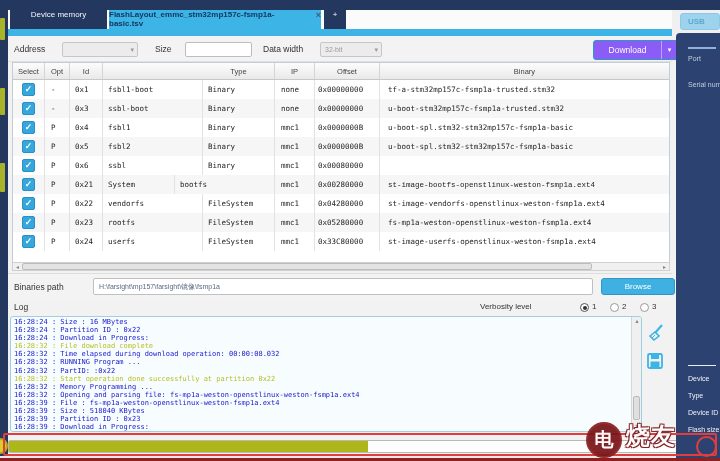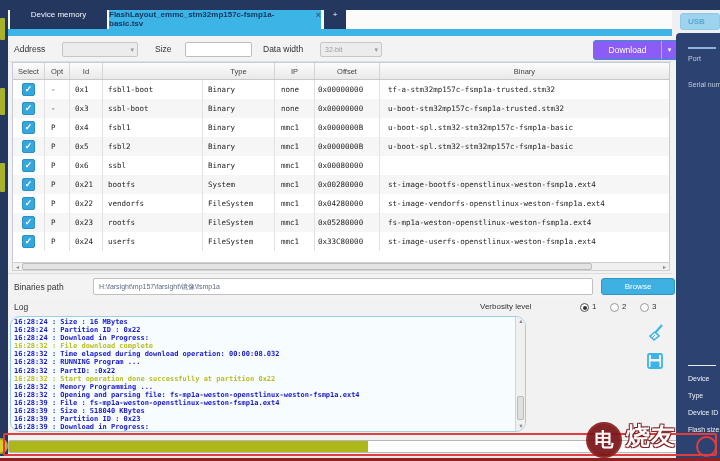--- a/index.html
+++ b/index.html
@@ -55,21 +55,21 @@
   .binrow { position:absolute; left:8px; top:273px; width:664px; height:26px; background:#f3f3f3; border-top:1px solid #ddd; }
   .bin-input { position:absolute; left:85px; top:4px; width:500px; height:17px; background:#fff; border:1px solid #c0c0c0; border-radius:2px; font-size:7px; color:#5a6b85; padding:0 5px; display:flex; align-items:center; }
   .browse-btn { position:absolute; left:593px; top:4px; width:74px; height:17px; background:#3fb0e2; border:1px solid #2e97c6; border-radius:3px; color:#fff; font-size:8px; display:flex; align-items:center; justify-content:center; cursor:pointer; }
   
   .logheader { position:absolute; left:8px; top:299px; width:664px; height:17px; }
   .verb { position:absolute; top:3px; font-size:8px; color:#333; }
   .radio { position:absolute; top:4px; width:9px; height:9px; border-radius:50%; border:1px solid #9a9a9a; background:#fdfdfd; }
   .radio.sel { border-color:#555; }
   .radio.sel::after { content:""; position:absolute; left:2px; top:2px; width:4px; height:4px; border-radius:50%; background:#333; }
   .rlabel { position:absolute; top:3px; font-size:8px; color:#333; }
-  .logbox { position:absolute; left:10px; top:316px; width:516px; height:116px; background:#f7fdff; border:1.5px solid #a0cfe4; border-radius:10px; overflow:hidden;font-weight:bold; }
+  .logbox { position:absolute; left:10px; top:316px; width:632px; height:116px; background:#f7fdff; border:1.5px solid #a0cfe4; border-radius:3px; overflow:hidden; }
   .loglines { position:absolute; left:3px; top:1px; right:12px; font-family:"DejaVu Sans Mono", monospace; font-size:7px; line-height:8.1px; color:#1717cf; white-space:nowrap; }
   .logline.hl { color:#b9bd1e; }
   .vscroll { position:absolute; right:0; top:0; width:10px; height:100%; background:#f0f0f0; border-left:1px solid #d5d5d5; }
   .vs-arr { position:absolute; left:0; width:10px; height:9px; font-size:5.5px; color:#888; text-align:center; line-height:9px; }
   .vs-thumb { position:absolute; left:1px; bottom:11px; width:7px; height:24px; background:#e0e0e0; border:1px solid #bbb; border-radius:2px; }
   .side-icons { position:absolute; left:646px; top:322px; width:26px; height:70px; }
   .icon-btn { position:absolute; left:0; width:24px; height:24px; cursor:pointer; }
   
   .annot-box { position:absolute; left:3px; top:433px; width:714px; height:23px; border:2px solid #e23c3c; border-radius:2px; z-index:40; pointer-events:none; }
   .ptrack { position:absolute; left:8px; top:440px; width:679px; height:13px; background:#fdfdfd; border:1px solid #b8b8b8; border-radius:2px; overflow:hidden; }
@@ -212,25 +212,25 @@
           <div class="td c5">mmc1</div>
           <div class="td c6">0x00080000</div>
           <div class="td c7" style="border-right:none;margin-top:24px;">u-boot-stm32mp157c-fsmp1a-basic.img</div>
         </div>
         <div class="trow alt">
           <div class="td c0">
             <span class="cb">✓</span>
           </div>
           <div class="td c1">P</div>
           <div class="td c2">0x21</div>
+          <div class="td c4">System</div>
           <div class="td c3">bootfs</div>
-          <div class="td c4">System</div>
           <div class="td c5">mmc1</div>
           <div class="td c6">0x00280000</div>
-          <div class="td c7" style="border-right:none;">st-image-bootfs-openstlinux-weston-fsmp1a.ext4</div>
+          <div class="td c7" style="border-right:none;font-family:Liberation Mono, monospace;">st-image-bootfs-openstlinux-weston-fsmp1a.ext4</div>
         </div>
         <div class="trow">
           <div class="td c0">
             <span class="cb">✓</span>
           </div>
           <div class="td c1">P</div>
           <div class="td c2">0x22</div>
           <div class="td c3">vendorfs</div>
           <div class="td c4">FileSystem</div>
           <div class="td c5">mmc1</div>

